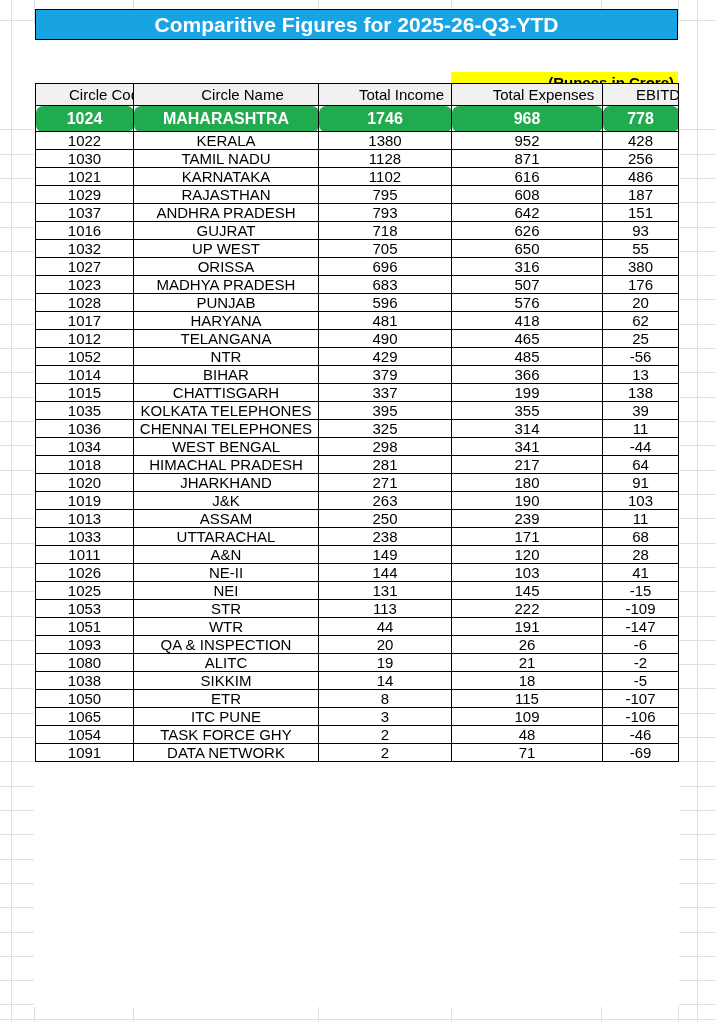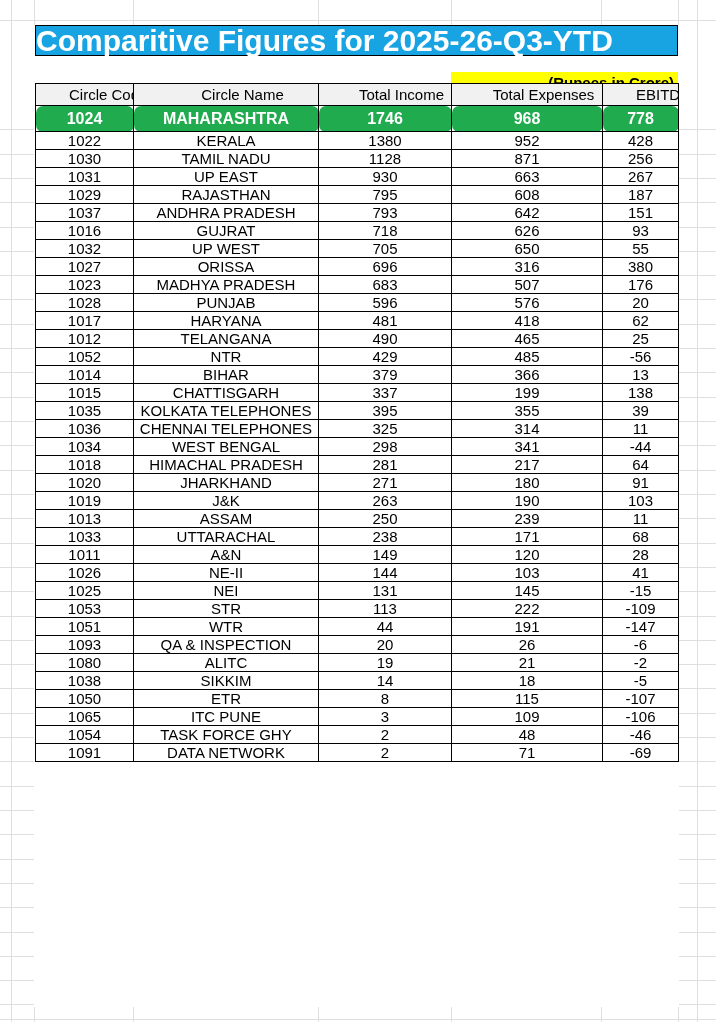--- a/index.html
+++ b/index.html
@@ -8,25 +8,25 @@
     font-family:"Liberation Sans",sans-serif;overflow:hidden;color:#000;
   }
   .gridline{position:absolute;background:var(--gridline,#dfdfdf);}
   .rowlines{
     position:absolute;
     background:repeating-linear-gradient(to bottom,
       transparent 0px, transparent 23.31px,
       var(--gridline,#dfdfdf) 23.31px, var(--gridline,#dfdfdf) 24.31px);
   }
   .banner{
-    position:absolute;left:35px;top:25px;width:643px;height:31px;
+    position:absolute;left:35px;top:9px;width:643px;height:31px;
     box-sizing:border-box;background:var(--banner-bg,#18a3e2);
     border:1px solid var(--border,#000);
-    color:var(--banner-text,#ffffff);font-weight:bold;font-size:30px;
-    line-height:29px;text-align:left;white-space:nowrap;
+    color:var(--banner-text,#ffffff);font-weight:bold;font-size:21px;
+    line-height:29px;text-align:center;white-space:nowrap;
   }
   .unit-label{
     position:absolute;left:451px;top:72px;width:227px;height:22px;
     box-sizing:border-box;background:var(--unit-bg,#ffff00);
     color:#000;font-weight:bold;font-size:15px;line-height:22px;
     text-align:right;padding-right:4px;white-space:nowrap;
   }
   table.figures{
     position:absolute;left:35px;top:83px;width:643px;
     border-collapse:collapse;table-layout:fixed;
@@ -110,25 +110,25 @@
           <td>428</td>
         </tr>
         <tr>
           <td>1030</td>
           <td>TAMIL NADU</td>
           <td>1128</td>
           <td>871</td>
           <td>256</td>
         </tr>
         <tr>
-          <td>1031</td>
-          <td>UP EAST</td>
-          <td>930</td>
-          <td>663</td>
-          <td>267</td>
+          <td>1021</td>
+          <td>KARNATAKA</td>
+          <td>1102</td>
+          <td>616</td>
+          <td>486</td>
         </tr>
         <tr>
           <td>1029</td>
           <td>RAJASTHAN</td>
           <td>795</td>
           <td>608</td>
           <td>187</td>
         </tr>
         <tr>
           <td>1037</td>

